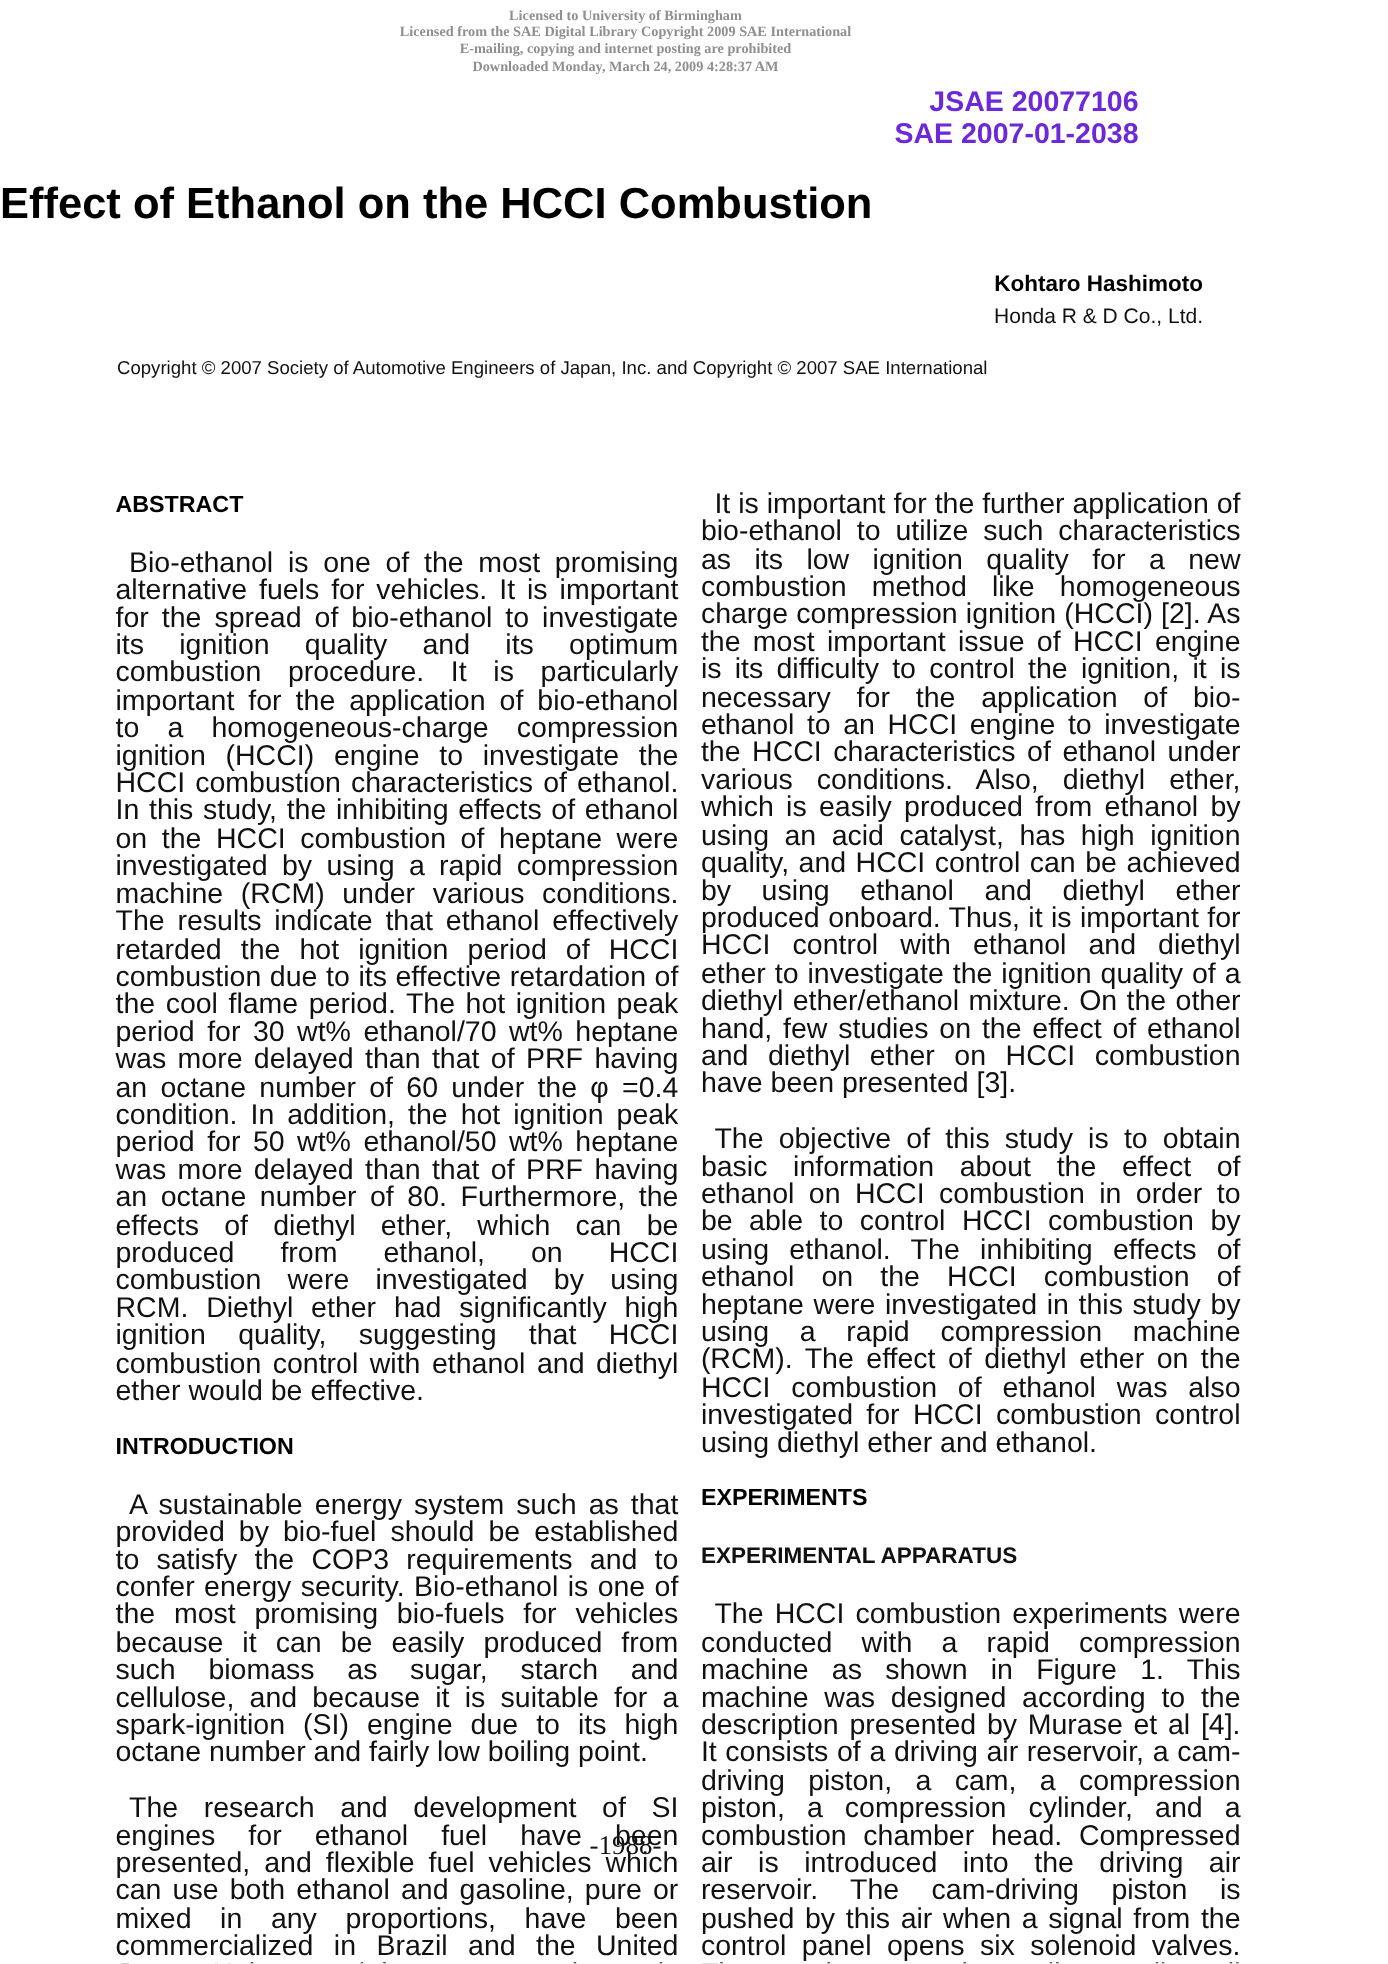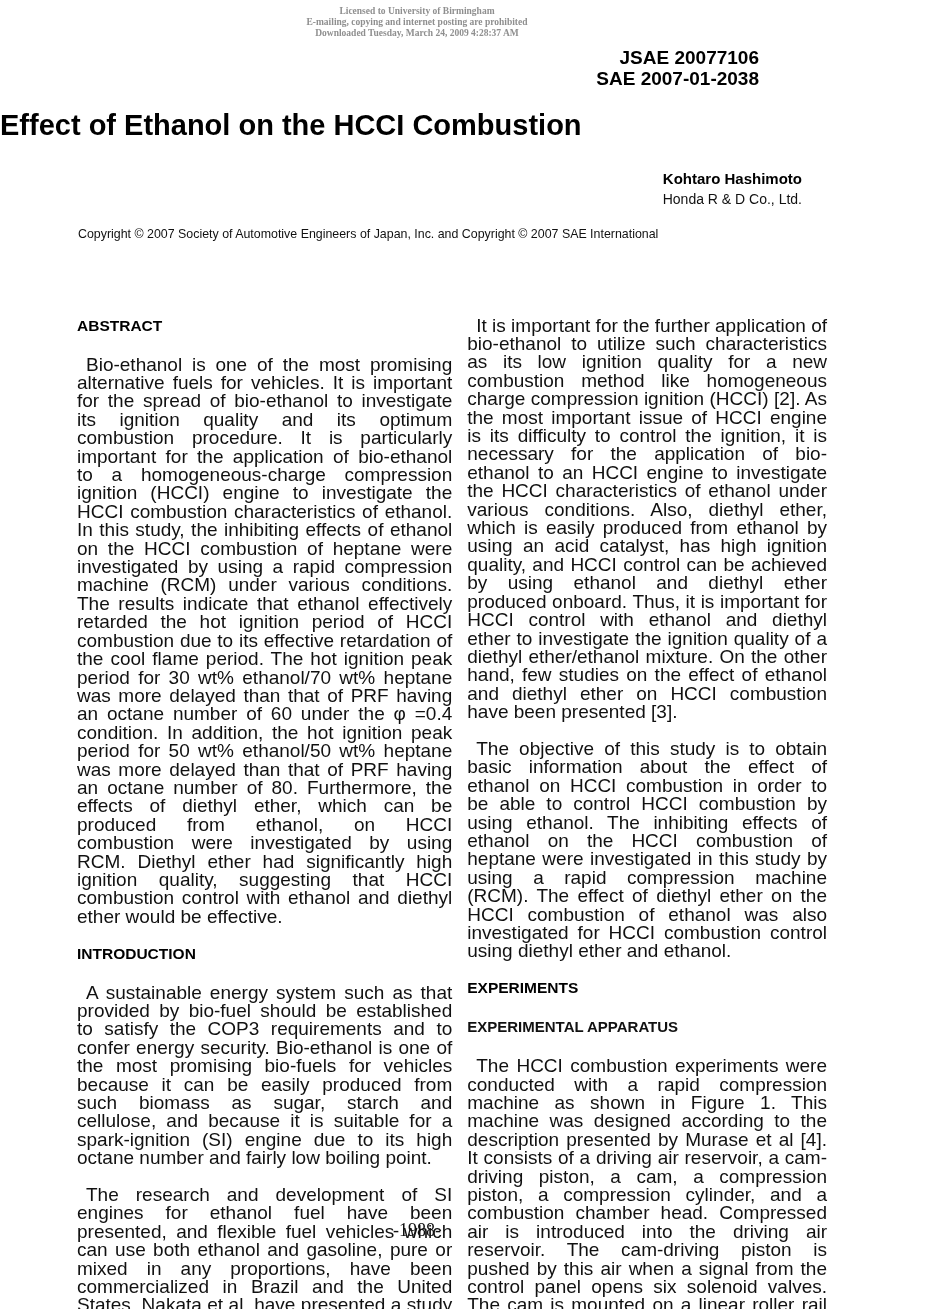--- a/index.html
+++ b/index.html
@@ -25,21 +25,21 @@
     line-height: 11.2px;
     color: #8f8f8f;
   }
   .codes {
     margin-top: 7px;
     padding-right: 75px;
     text-align: right;
     font-weight: bold;
     font-size: 19px;
     line-height: 21px;
-    color: #000000;
+    color: #6d28d9;
   }
   .title {
     margin: 20px 75px 0 0;
     text-align: left;
     font-size: 29px;
     line-height: 33px;
     font-weight: bold;
     color: #000000;
   }
   .author-block {
@@ -103,22 +103,23 @@
     color: #111111;
   }
 </style>
 </head>
 <body>
 
 <div class="page">
 
   <div class="watermark">
     <div>Licensed to University of Birmingham</div>
+    <div>Licensed from the SAE Digital Library Copyright 2009 SAE International</div>
     <div>E-mailing, copying and internet posting are prohibited</div>
-    <div>Downloaded Tuesday, March 24, 2009 4:28:37 AM</div>
+    <div>Downloaded Monday, March 24, 2009 4:28:37 AM</div>
   </div>
 
   <div class="codes">
     <div>JSAE 20077106</div>
     <div>SAE 2007-01-2038</div>
   </div>
 
   <h1 class="title">Effect of Ethanol on the HCCI Combustion</h1>
 
   <div class="author-block">

